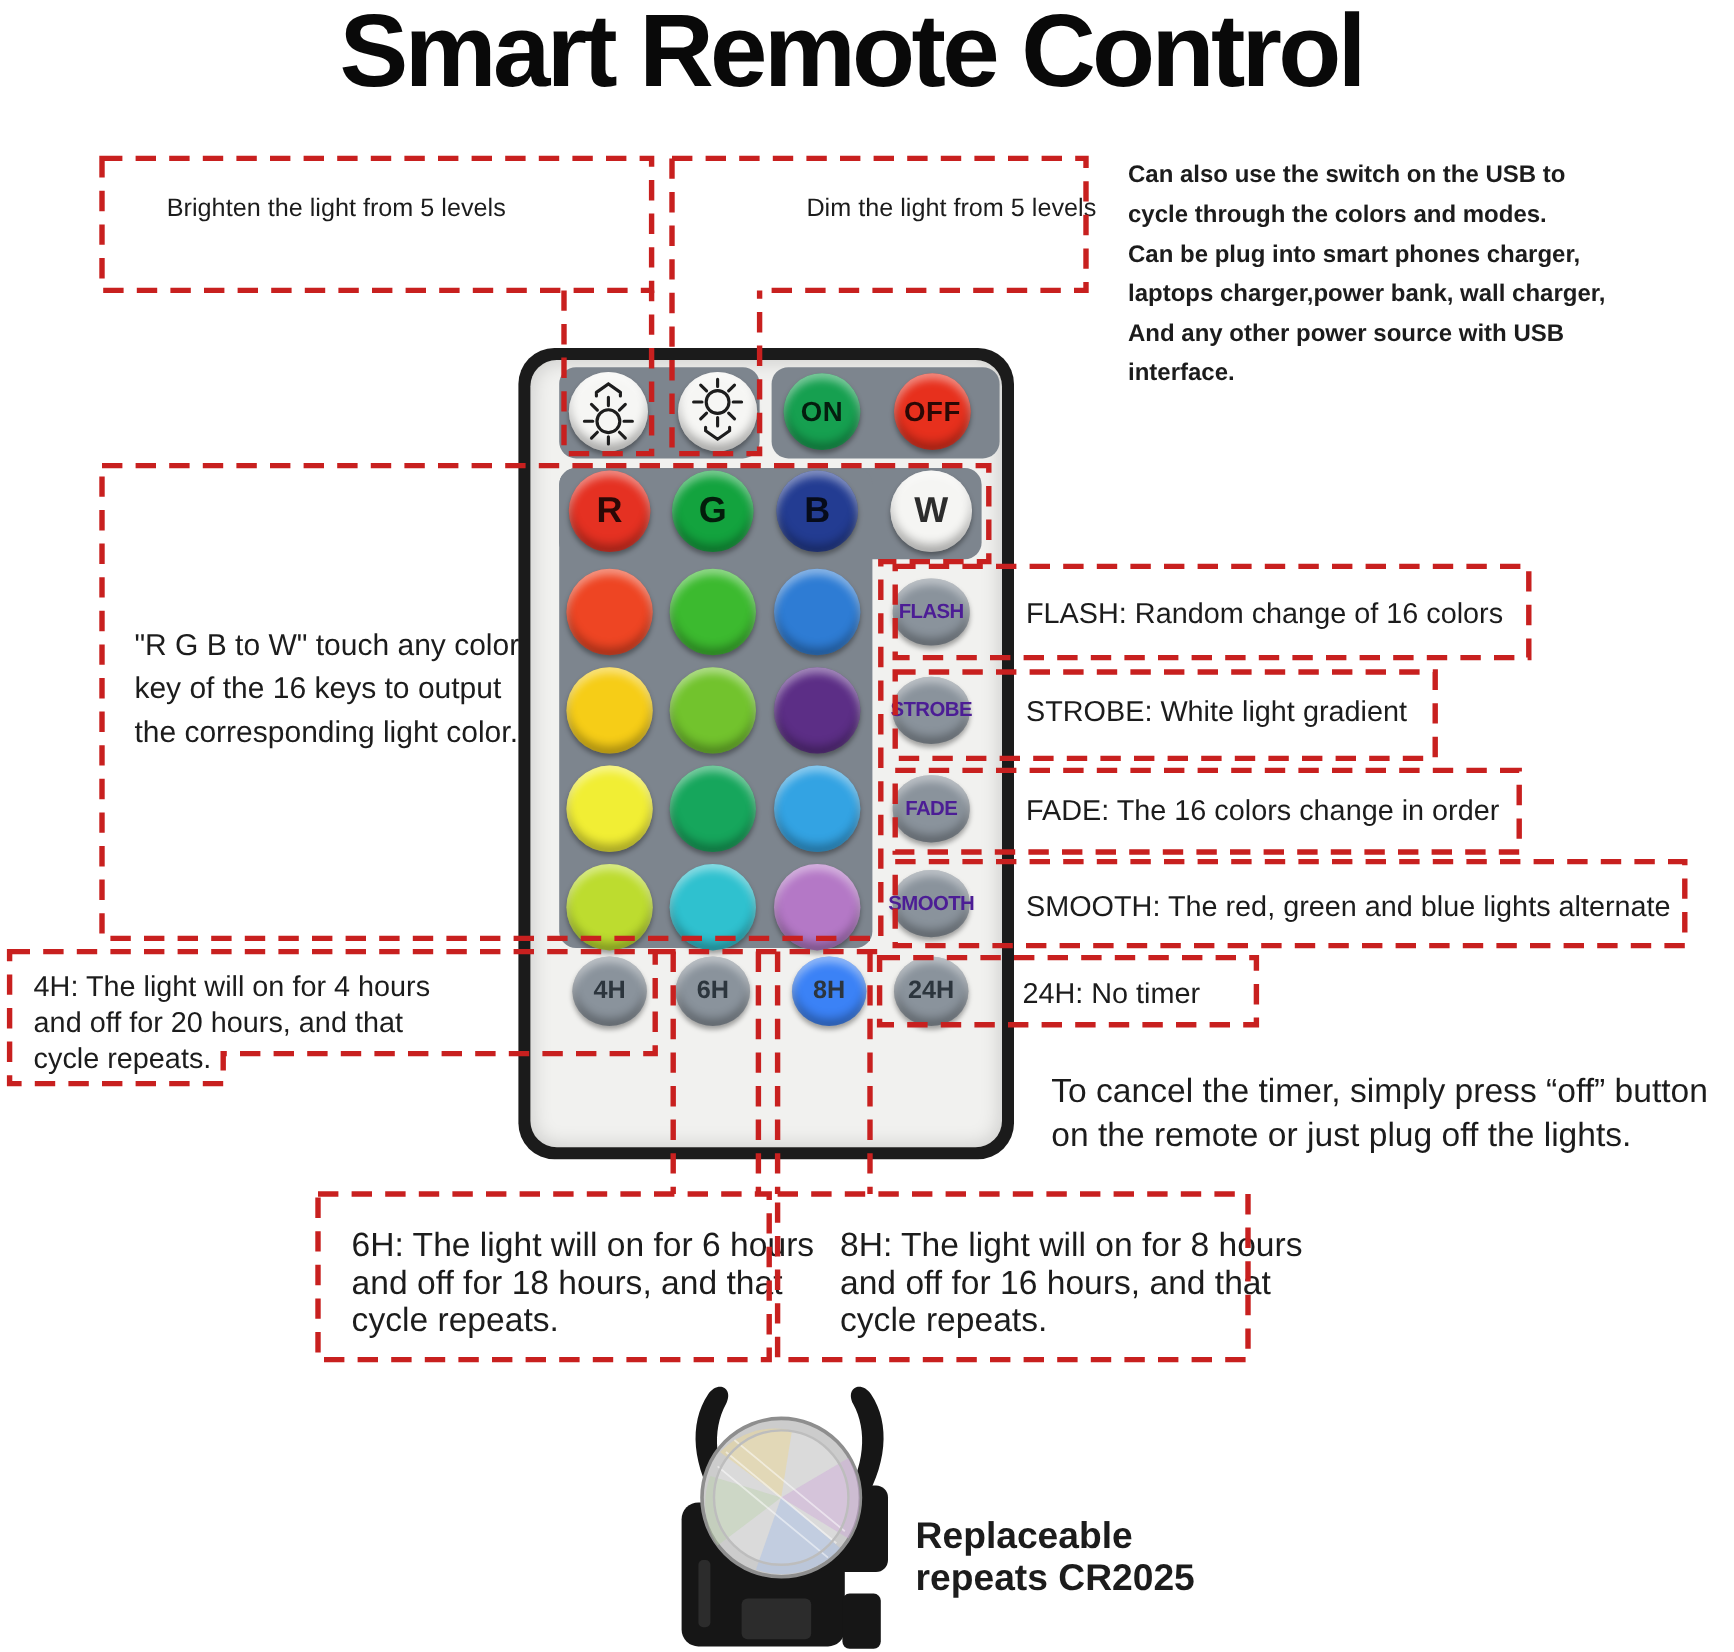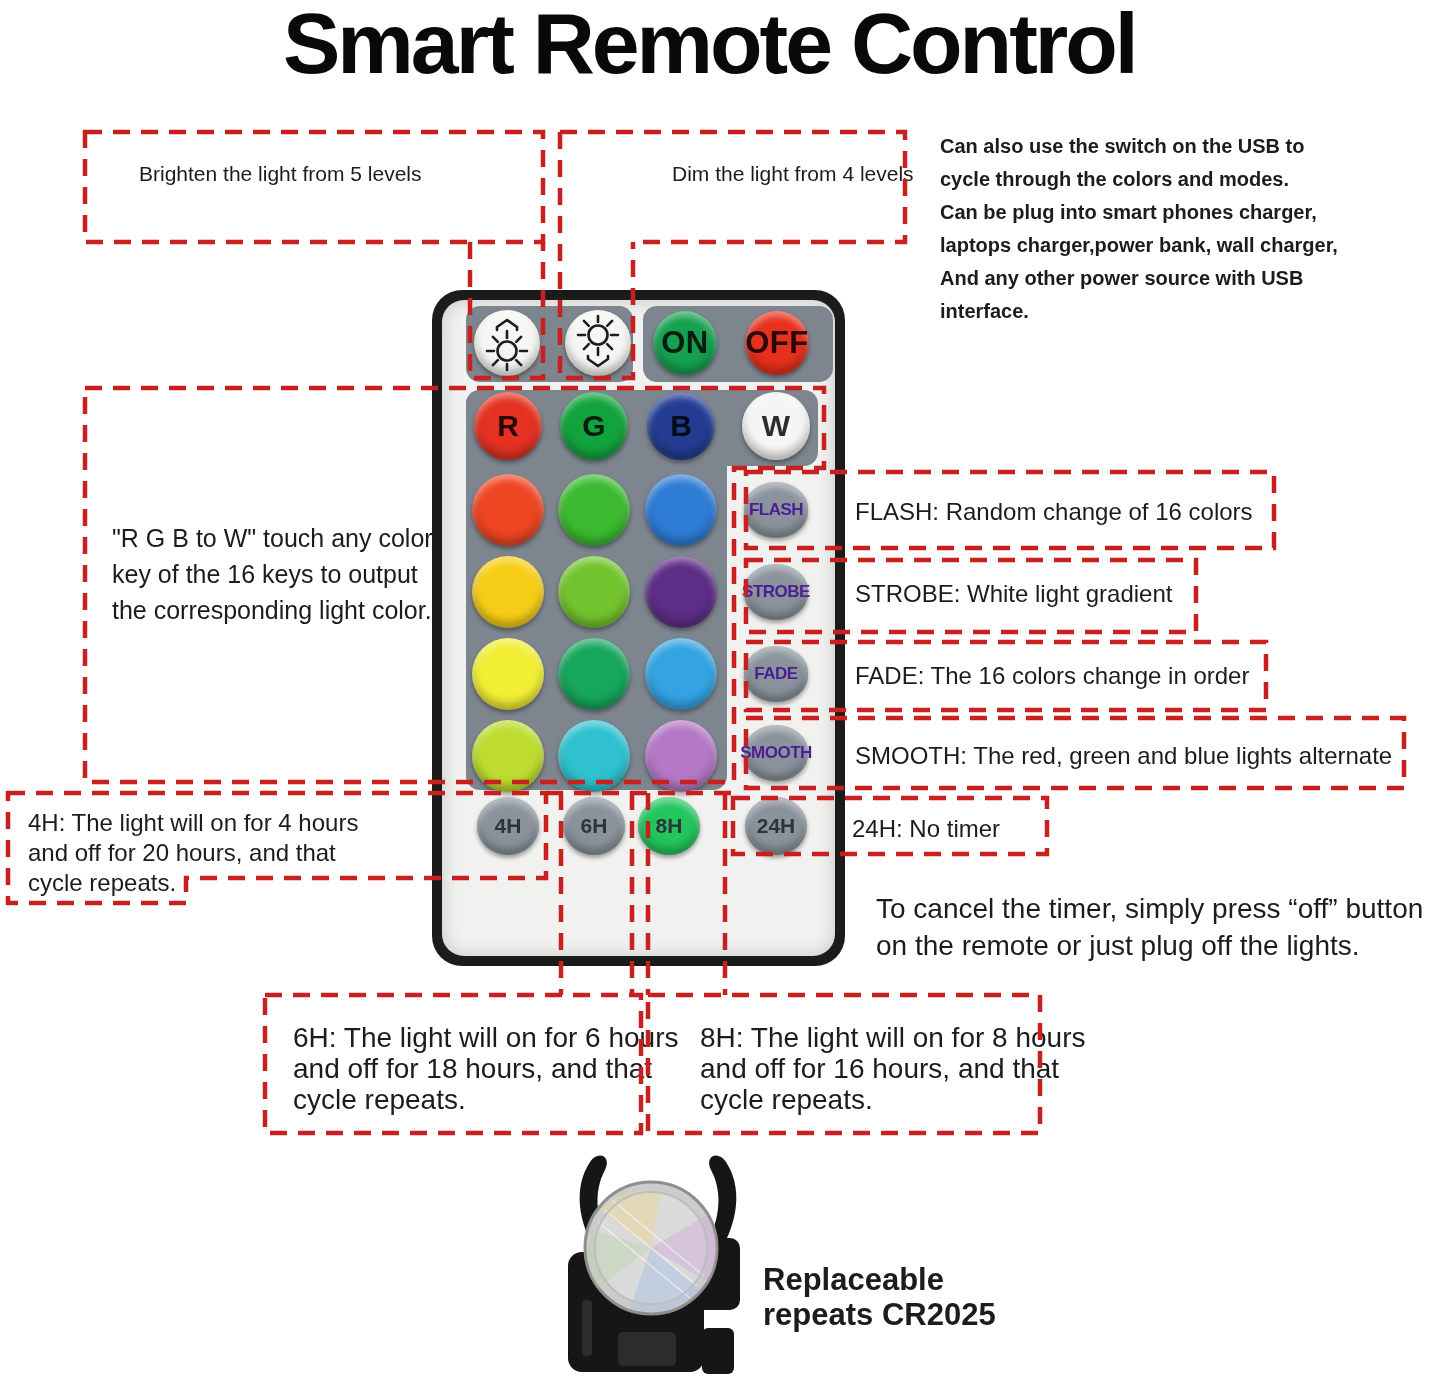--- a/index.html
+++ b/index.html
@@ -21,21 +21,21 @@
   #remote{position:absolute;left:432px;top:290px;width:413px;height:676px;border-radius:30px;
           background:#1b1b1b;z-index:1;}
   #remote-face{position:absolute;left:10px;top:10px;width:393px;height:656px;border-radius:22px;
                box-shadow:inset 0 0 18px rgba(0,0,0,0.18);}
   .panel{position:absolute;border-radius:14px;z-index:1;}
   .key{position:absolute;border-radius:50%;z-index:3;
        box-shadow:inset 0 5px 7px rgba(255,255,255,0.45), inset 0 -6px 8px rgba(0,0,0,0.30), 0 3px 4px rgba(0,0,0,0.35);
        display:flex;align-items:center;justify-content:center;cursor:pointer;}
   .key span{font-weight:bold;color:rgba(0,0,0,0.82);}
   .key-big span{font-size:30px;}
-  .key-pow span{font-size:31px;letter-spacing:0.5px;}
+  .key-pow span{font-size:23px;letter-spacing:0.5px;}
   .key-mode{border-radius:50%/47%;}
   .key-mode span{font-size:17px;font-weight:700;color:#4c1d95;letter-spacing:-0.5px;}
   .key-timer span{font-size:21px;font-weight:700;color:#2c353d;}
   svg{display:block;}
   #dash-overlay{position:absolute;left:0;top:0;z-index:2;}
   #battery-fig{position:absolute;left:0;top:0;z-index:1;}
 </style>
 </head>
 <body>
 
@@ -115,21 +115,21 @@
     <div class="key key-mode" style="left: 312px; top: 435px; width: 64px; height: 56px; background: rgb(138, 147, 156);">
       <span>SMOOTH</span>
       </div>
 
     <div class="key key-timer" style="left: 45px; top: 507px; width: 62px; height: 58px; background: rgb(138, 147, 156);">
       <span>4H</span>
       </div>
     <div class="key key-timer" style="left: 131px; top: 507px; width: 62px; height: 58px; background: rgb(138, 147, 156);">
       <span>6H</span>
       </div>
-    <div class="key key-timer" style="left: 206px; top: 507px; width: 62px; height: 58px; background: #22c55e;">
+    <div class="key key-timer" style="left: 228px; top: 507px; width: 62px; height: 58px; background: #3b82f6;">
       <span>8H</span>
       </div>
     <div class="key key-timer" style="left: 313px; top: 507px; width: 62px; height: 58px; background: rgb(138, 147, 156);">
       <span>24H</span>
       </div>
   </div>
 
   <svg id="dash-overlay" width="1445" height="1377" viewBox="0 0 1445 1377">
     <g fill="none" stroke-width="4.5" stroke-dasharray="17 11" stroke="#c8201f">
       <path d="M85,132 H543 V242 H85 Z"></path>
@@ -169,21 +169,21 @@
       <path d="M651,1248 L707,1215 A64,64 0 0 1 707,1282 Z" fill="#cfa8da" opacity="0.45"></path>
       <path d="M651,1248 L598,1288 A64,64 0 0 1 592,1230 Z" fill="#b9d3a8" opacity="0.4"></path>
       <g stroke="#ffffff" stroke-width="1.5" opacity="0.5">
         <path d="M605,1210 L697,1286 M612,1200 L704,1276 M598,1222 L690,1298"></path>
       </g>
       <circle cx="651" cy="1248" r="56" fill="none" stroke="#bdbdbd" stroke-width="2"></circle>
     </g>
   </svg>
 
   <div class="note n21 abs" style="left:139px;top:162px;">Brighten the light from 5 levels</div>
-  <div class="note n21 abs" style="left:672px;top:162px;">Dim the light from 4 levels</div>
+  <div class="note n21 abs" style="left:672px;top:162px;">Dim the light from 5 levels</div>
   <div class="note usb abs" style="left:940px;top:130px;width:500px;">Can also use the switch on the USB to
 cycle through the colors and modes.
 Can be plug into smart phones charger,
 laptops charger,power bank, wall charger,
 And any other power source with USB
 interface.</div>
   <div class="note rgbnote abs" style="left:112px;top:520px;">"R G B to W" touch any color
 key of the 16 keys to output
 the corresponding light color.</div>
 

